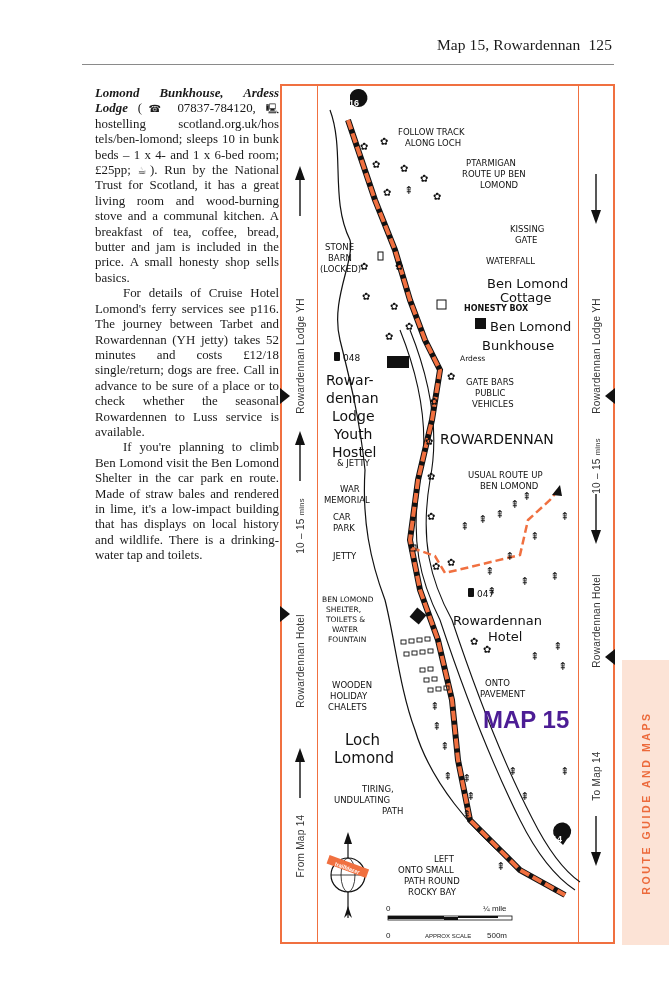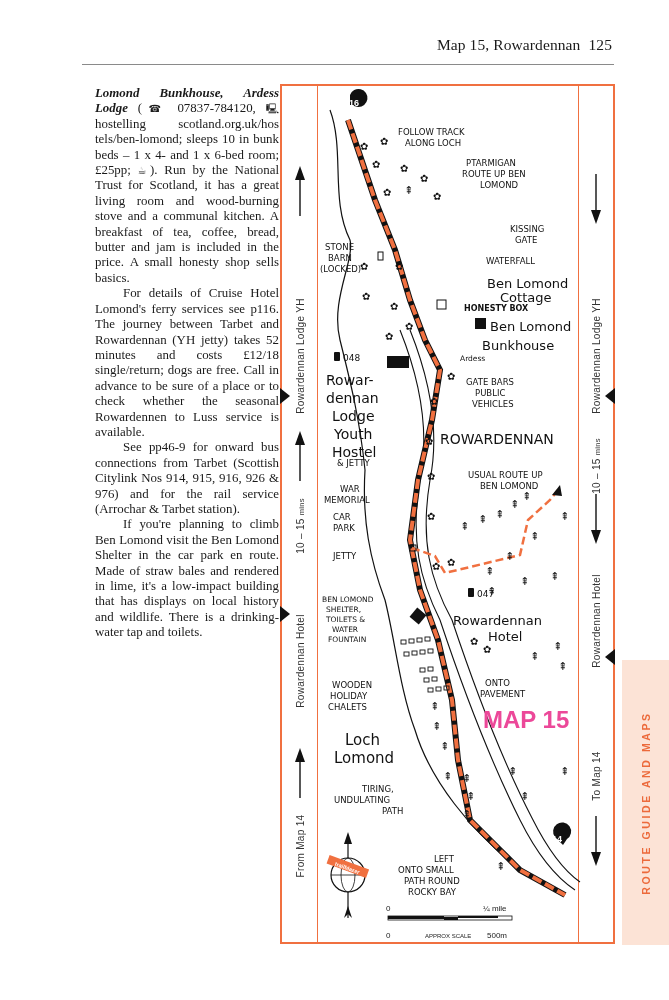--- a/index.html
+++ b/index.html
@@ -46,21 +46,21 @@
   .varrow { position: absolute; left: 50%; transform: translateX(-50%); width: 12px; }
   .notch { position: absolute; width: 0; height: 0; border-top: 8px solid transparent; border-bottom: 8px solid transparent; }
   .notch.left { left: -2px; border-left: 10px solid #111; }
   .notch.right { right: -2px; border-right: 10px solid #111; }
 
   .map-svg { position: absolute; left: 0; top: 0; }
   .hand { font-family: "DejaVu Sans", sans-serif; fill: #111; }
   .map-title {
     position: absolute; left: 483px; top: 706px;
     font-family: "Liberation Sans", "DejaVu Sans", sans-serif; font-weight: bold;
-    font-size: 24px; color: #ec4899;
+    font-size: 24px; color: #4c1d95;
   }
   .scale-label { font-family: "Liberation Sans", sans-serif; fill: #222; }
 
   .tab-strip {
     position: absolute; left: 622px; top: 660px; width: 47px; height: 285px; background: #fce3d6;
   }
   .tab-strip span {
     position: absolute; left: 50%; top: 50%; white-space: nowrap;
     transform: translate(-50%, -50%) rotate(-90deg);
     font-family: "Liberation Sans", "DejaVu Sans", sans-serif; font-weight: bold; font-size: 10.5px;
@@ -81,27 +81,20 @@
     (<span class="glyph">☎</span>
     <span>07837-784120,</span>
     <span class="glyph">🖳</span>
     <span>hostelling scotland.org.uk/hos tels/ben-lomond; sleeps 10 in bunk beds – 1 x 4- and 1 x 6-bed room; £25pp;</span>
     <span class="glyph">☕</span><span>). Run by the National Trust for Scotland, it has a great living room and wood-burning stove and a communal kitchen. A breakfast of tea, coffee, bread, butter and jam is included in the price. A small honesty shop sells basics.</span>
   </p>
   <p class="indent">
     <span>For details of Cruise Hotel Lomond's</span>
     <b>ferry services</b>
     <span>see p116. The journey between Tarbet and Rowardennan (YH jetty) takes 52 minutes and costs £12/18 single/return; dogs are free. Call in advance to be sure of a place or to check whether the seasonal Rowardennen to Luss service is available.</span>
-  </p>
-  <p class="indent">
-    <span>See pp46-9 for onward</span>
-    <b>bus</b>
-    <span>connections from Tarbet (Scottish Citylink Nos 914, 915, 916, 926 &amp; 976) and for the</span>
-    <b>rail</b>
-    <span>service (Arrochar &amp; Tarbet station).</span>
   </p>
   <p class="indent">If you're planning to climb Ben Lomond visit the Ben Lomond Shelter in the car park en route. Made of straw bales and rendered in lime, it's a low-impact building that has displays on local history and wildlife. There is a drinking-water tap and toilets.</p>
 </div>
 
 <div class="map-frame">
 
   <div class="side-strip side-left">
     <svg class="varrow" style="top:80px" width="12" height="50">
         <line x1="6" y1="10" x2="6" y2="50" stroke="#111" stroke-width="1.4"></line>
         <polygon points="6,0 1,14 11,14" fill="#111"></polygon>

